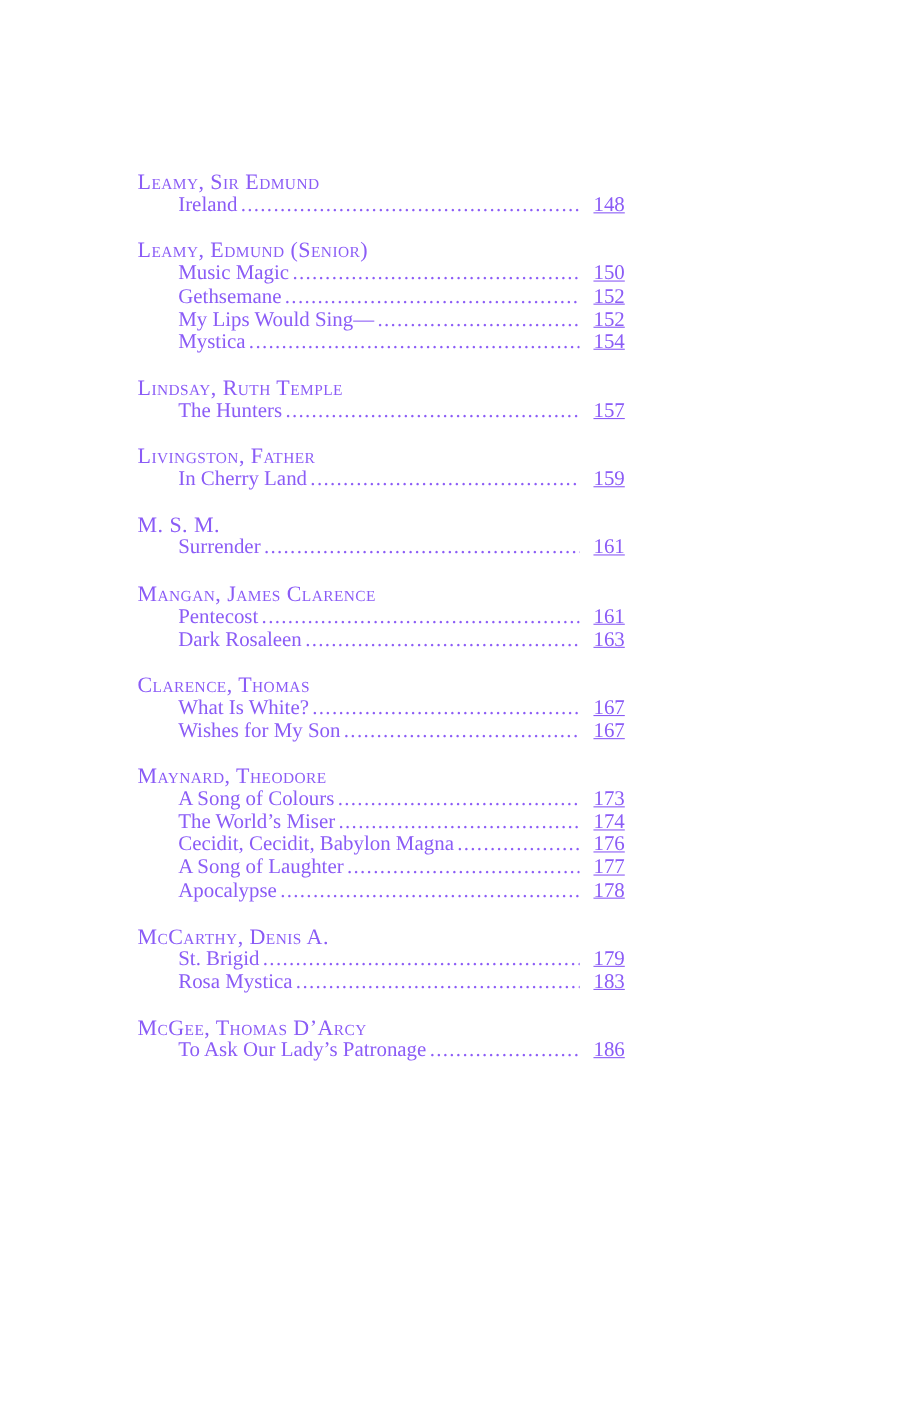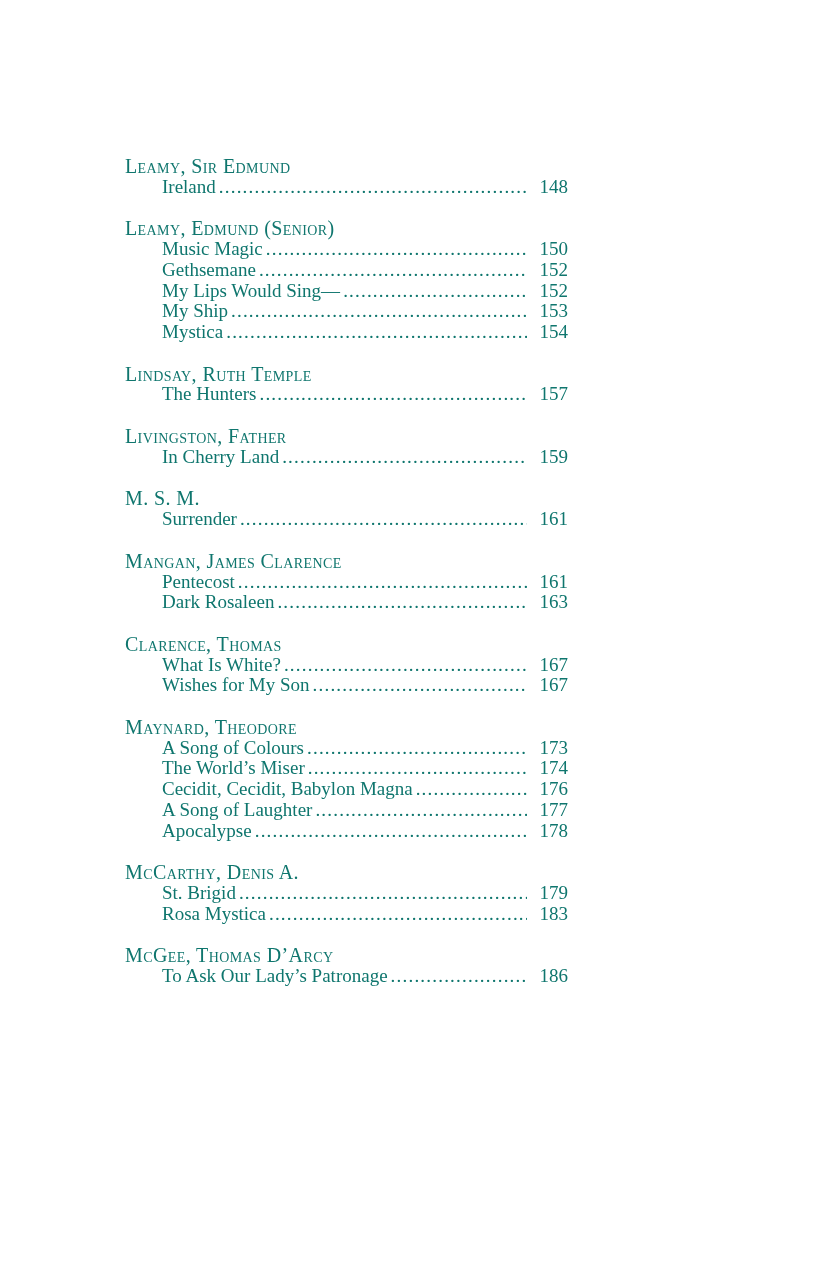--- a/index.html
+++ b/index.html
@@ -5,21 +5,21 @@
   html, body {
     margin: 0;
     padding: 0;
     background: #ffffff;
   }
   .page {
     position: relative;
     width: 825px;
     height: 1275px;
     background: #ffffff;
-    color: #0f766e;
+    color: #8b5cf6;
     font-family: "Liberation Serif", serif;
     overflow: hidden;
     box-sizing: border-box;
   }
   .toc {
     position: absolute;
     top: 156px;
     left: 125px;
     width: 443px;
   }
@@ -64,20 +64,21 @@
     letter-spacing: 1.2px;
     font-size: 19px;
   }
   .pagenum {
     flex: 0 0 auto;
     width: 34px;
     text-align: right;
     white-space: nowrap;
     font-variant-numeric: oldstyle-nums;
     font-feature-settings: "onum";
+    text-decoration: underline;
   }
 </style>
 </head>
 <body>
 
 <div class="page">
   <main class="toc">
   <section class="section">
     <h2 class="author">Leamy, Sir Edmund</h2>
     <div class="entries">
@@ -103,25 +104,20 @@
     <span class="dots"></span>
     <span class="pagenum">152</span>
   </div>
 
   <div class="entry">
     <span class="title">My Lips Would Sing—</span>
     <span class="dots"></span>
     <span class="pagenum">152</span>
   </div>
 
-  <div class="entry">
-    <span class="title">My Ship</span>
-    <span class="dots"></span>
-    <span class="pagenum">153</span>
-  </div>
 
   <div class="entry">
     <span class="title">Mystica</span>
     <span class="dots"></span>
     <span class="pagenum">154</span>
   </div>
 </div>
   </section>
 
 

